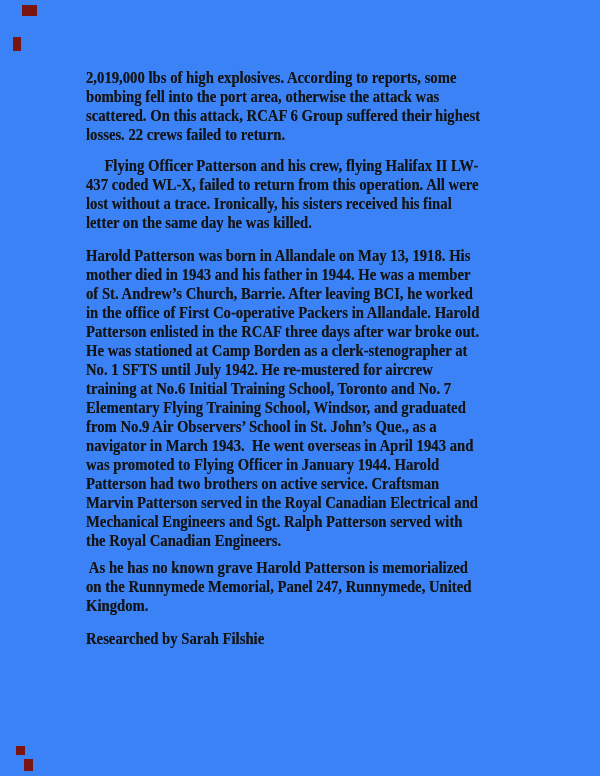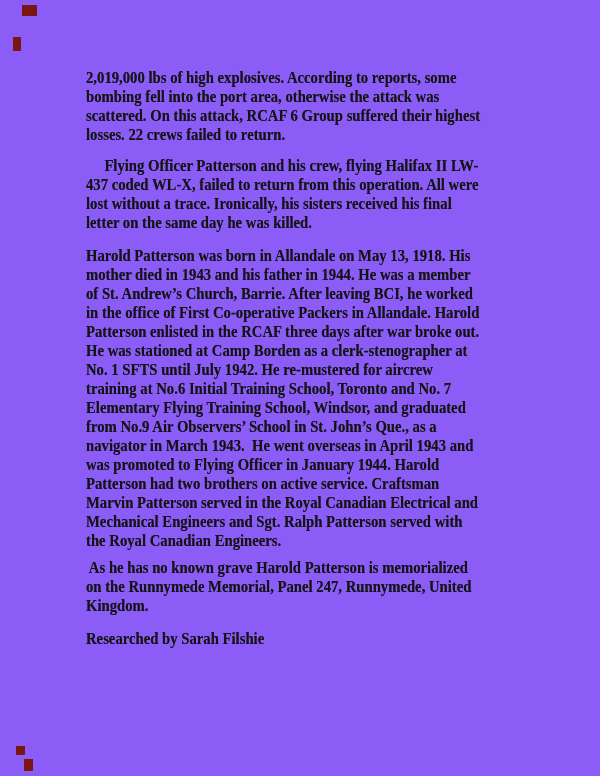--- a/index.html
+++ b/index.html
@@ -32,21 +32,21 @@
   .para.gap-8  { margin-top: 8px; }
   .artifact { position: absolute; }
   .artifact.a1 { left: 22px; top: 5px;   width: 15px; height: 11px; }
   .artifact.a2 { left: 13px; top: 37px;  width: 8px;  height: 14px; }
   .artifact.a3 { left: 16px; top: 746px; width: 9px;  height: 9px;  }
   .artifact.a4 { left: 24px; top: 759px; width: 9px;  height: 12px; }
 </style>
 </head>
 <body>
 
-<div class="page" style="background: #8b5cf6;">
+<div class="page" style="background: #3b82f6;">
 
   <div class="artifact a1" style="background: rgb(122, 21, 17);"></div>
   <div class="artifact a2" style="background: rgb(122, 21, 17);"></div>
   <div class="artifact a3" style="background: rgb(122, 21, 17);"></div>
   <div class="artifact a4" style="background: rgb(122, 21, 17);"></div>
 
   <div class="text-block" style="color: rgb(20, 20, 20);">
 
     <div class="para">
       <div class="line">2,019,000 lbs of high explosives. According to reports, some</div>

